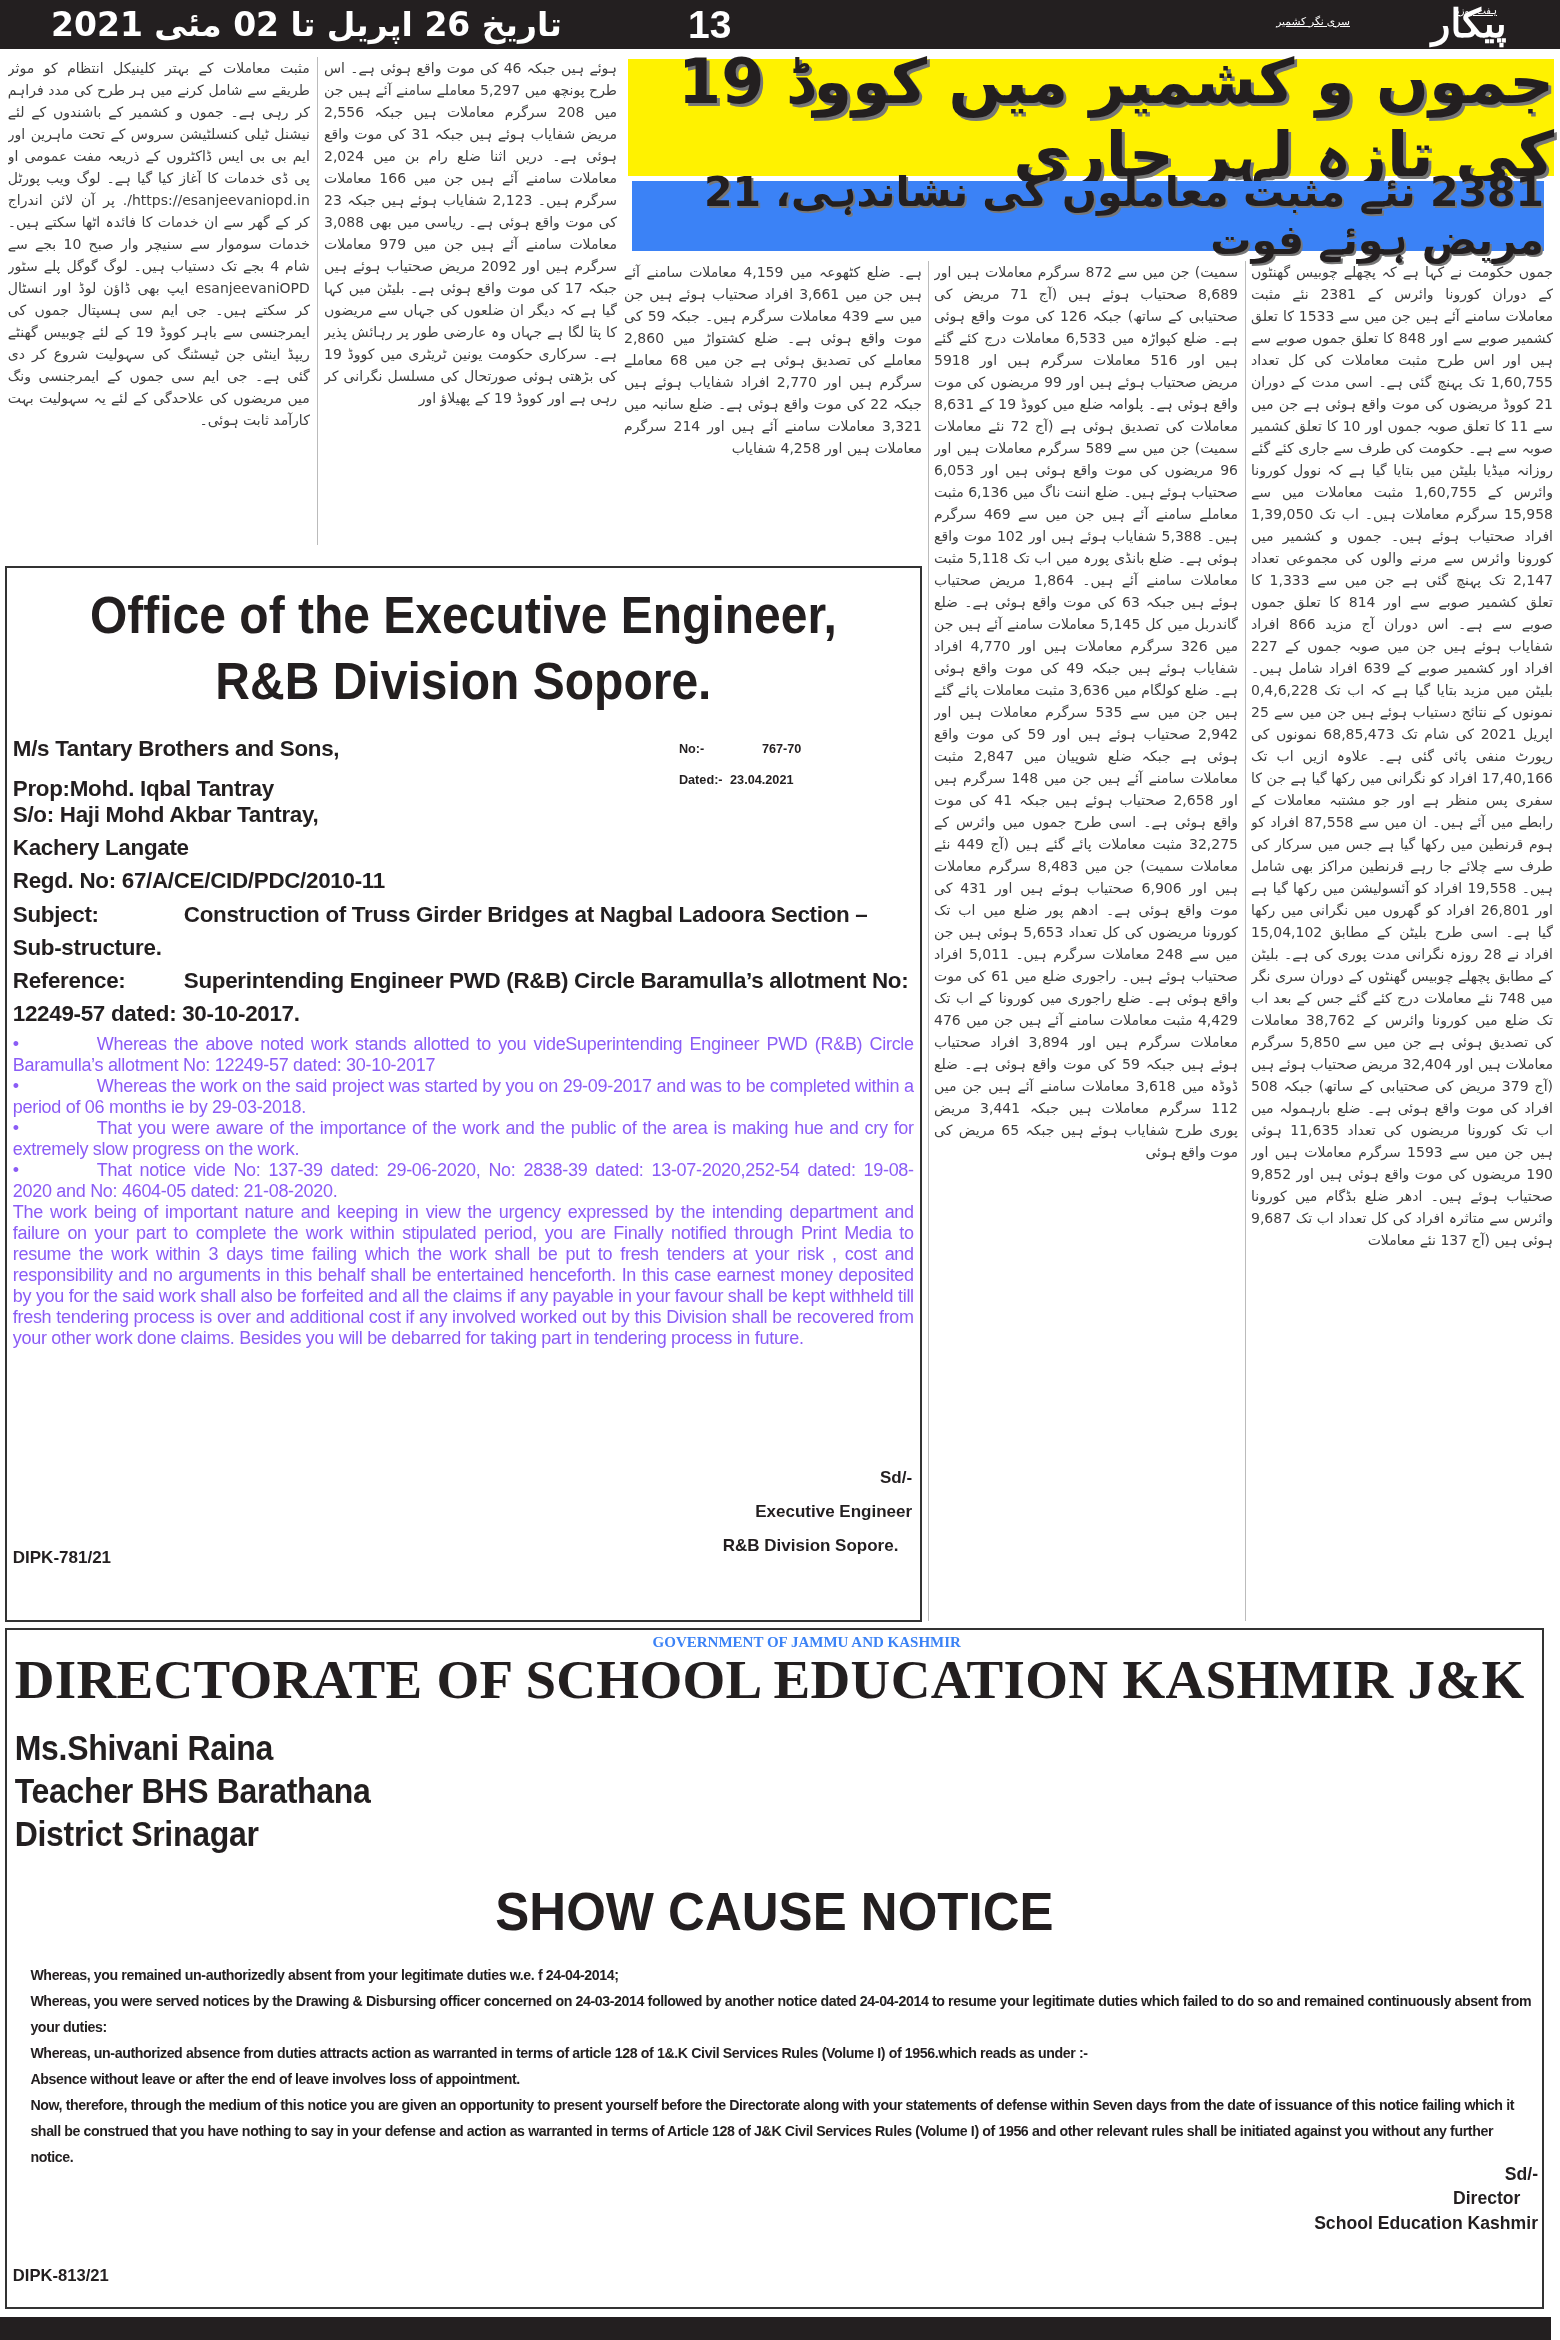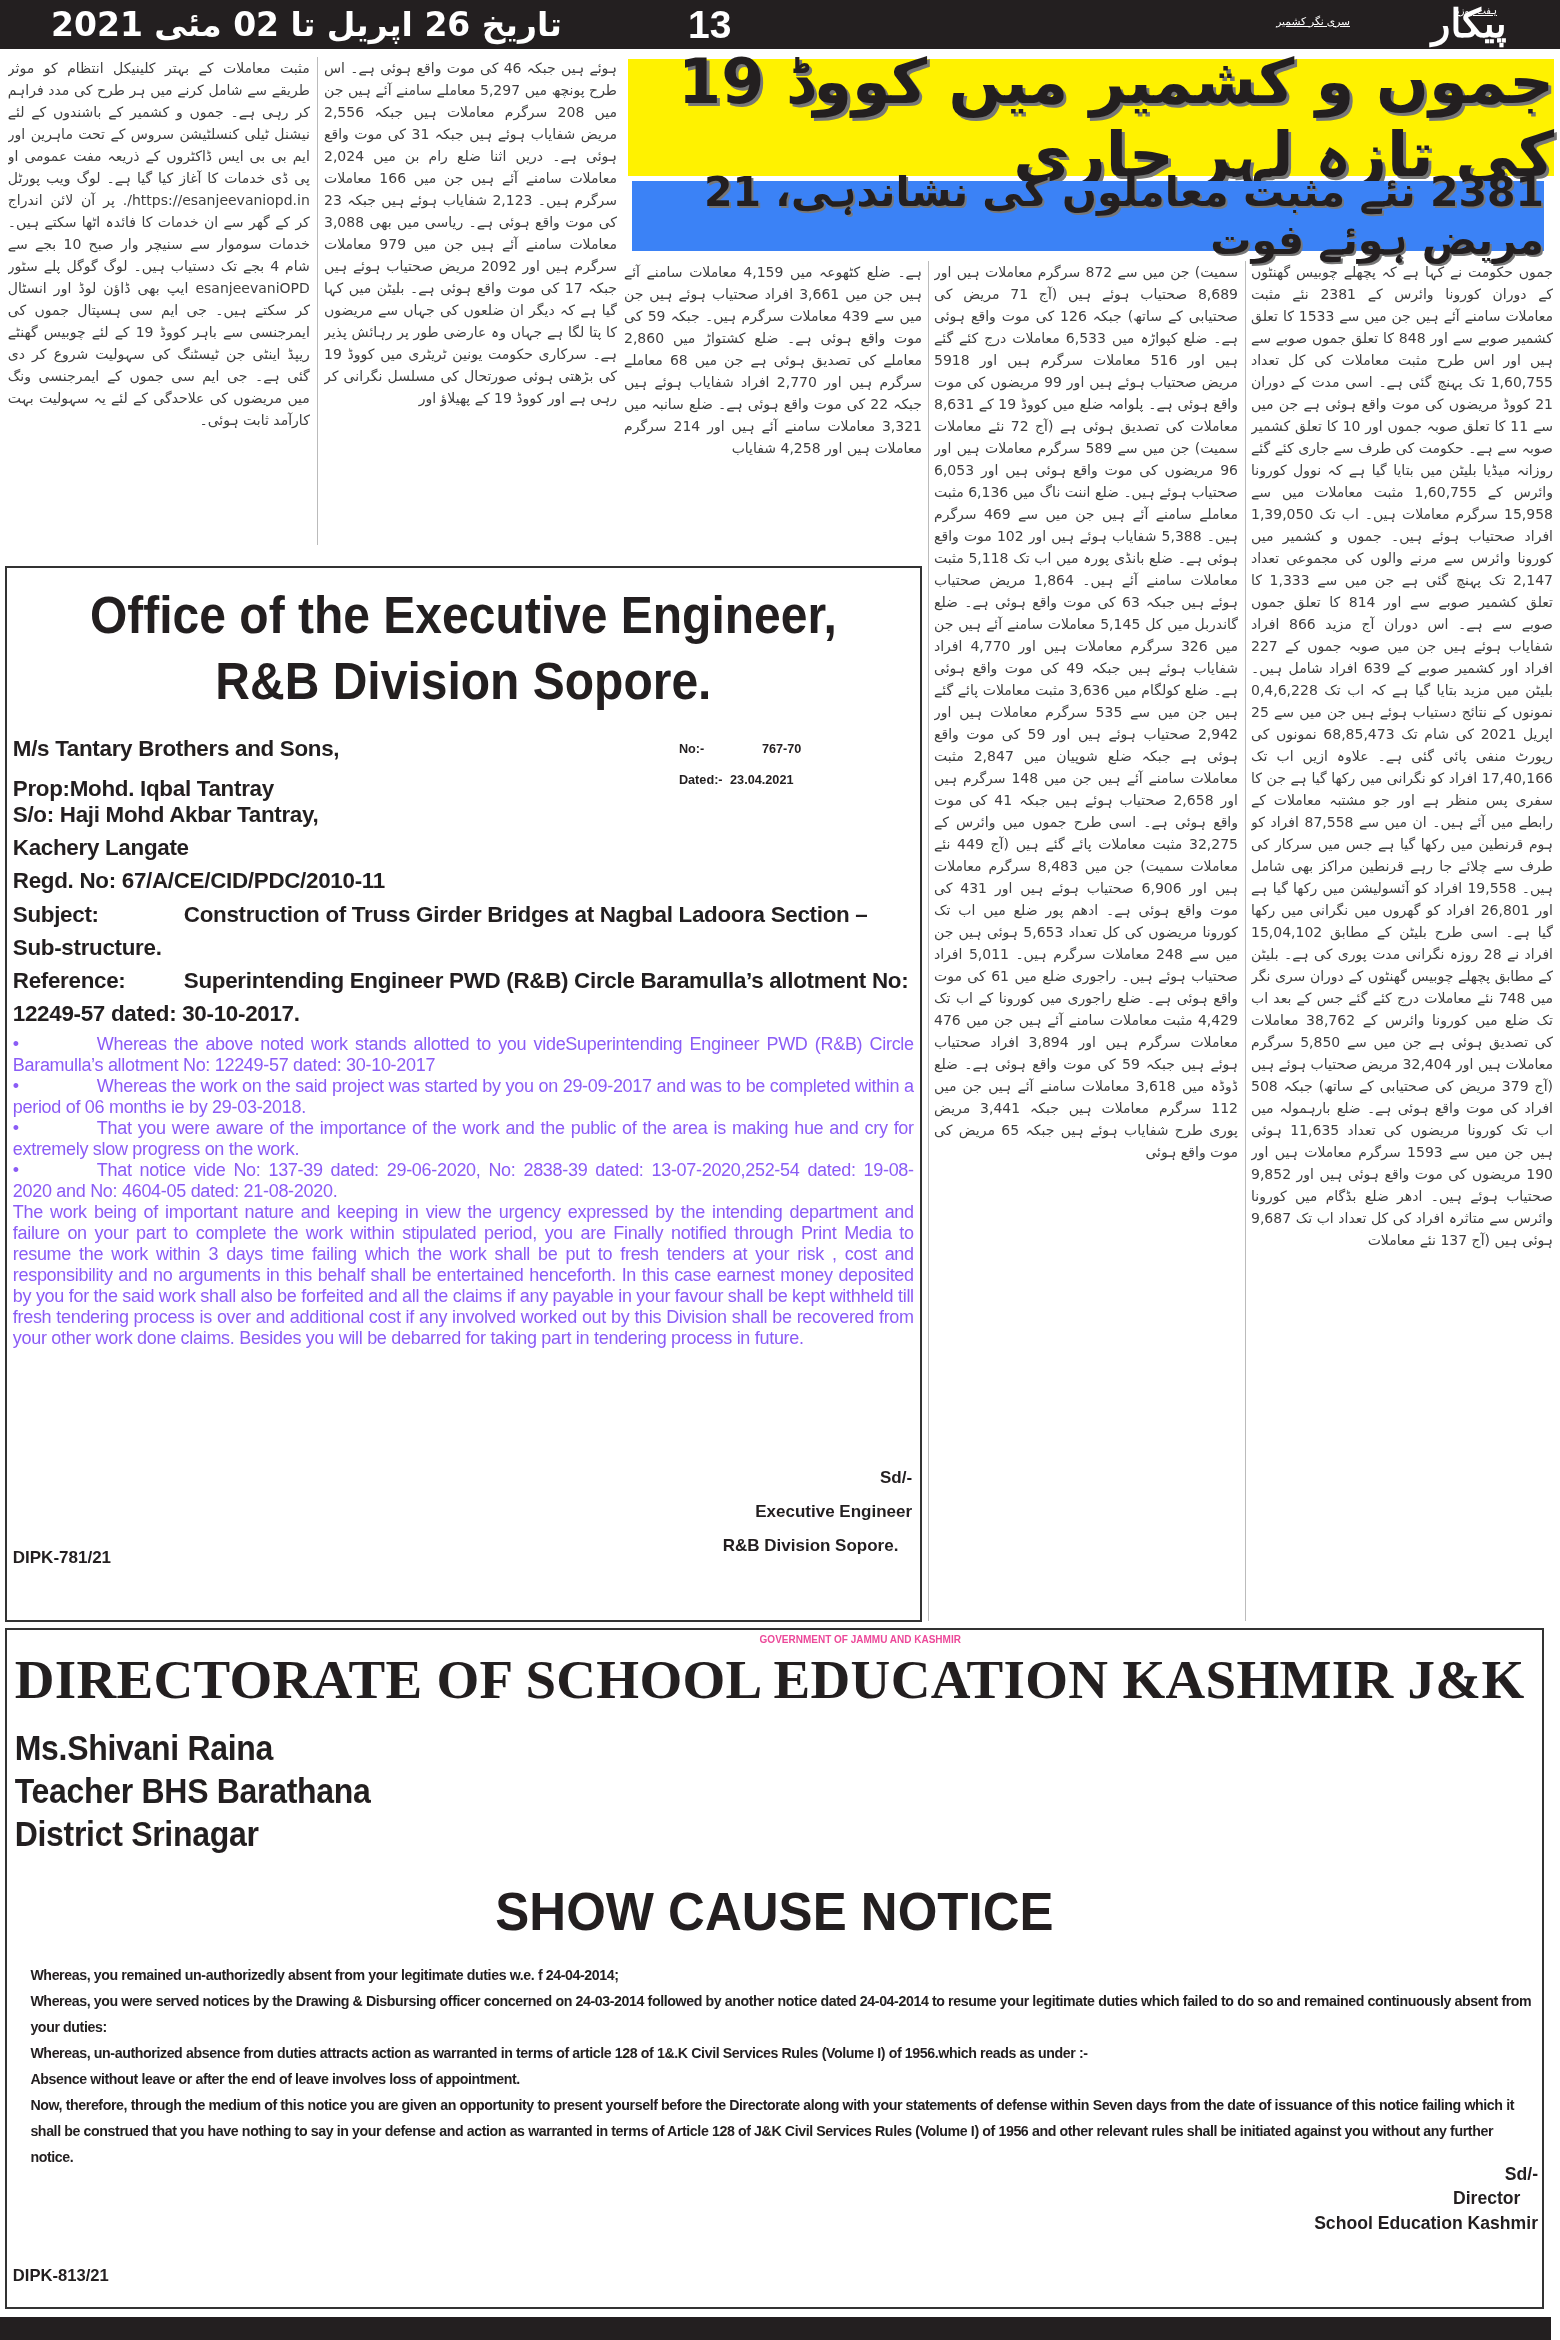--- a/index.html
+++ b/index.html
@@ -36,21 +36,21 @@
     .meta { position: absolute; left: 672px; font-family: "Liberation Sans", sans-serif; font-weight: bold; font-size: 12.7px; color: #231f20; }
     .meta .v { position: absolute; left: 83px; white-space: nowrap; }
     .ee-body { position: absolute; left: 5.9px; width: 901px; font-family: "Liberation Sans", sans-serif; font-weight: normal; font-size: 18px; line-height: 21px; color: #8b5cf6; text-align: justify; letter-spacing: -0.3px; }
     .ee-body p { margin: 0; }
     .ee-body .indent { display: inline-block; width: 78px; }
     .ee-sign { position: absolute; right: 7.8px; text-align: right; font-family: "Liberation Sans", sans-serif; font-weight: bold; font-size: 17px; line-height: 26px; color: #231f20; }
     .ee-dipk { position: absolute; left: 5.9px; top: 1026px; font-family: "Liberation Sans", sans-serif; font-weight: bold; font-size: 17px; color: #231f20; }
 
     
     .dir-box { position: absolute; left: 4.9px; top: 1628px; width: 1539px; height: 681px; border: 2px solid #333; background: #fff; }
-    .gov { position: absolute; right: 581px; top: 3.9px; font-family: Liberation Sans, sans-serif; font-weight: bold; font-size: 10px; color: #ec4899; }
+    .gov { position: absolute; right: 581px; top: 3.9px; font-family: Liberation Serif, serif; font-weight: bold; font-size: 15px; color: #3b82f6; }
     .dir-title { position: absolute; left: 7.8px; top: 19.5px; font-family: "Liberation Serif", serif; font-weight: bold; font-size: 55px; line-height: 59px; color: #231f20; letter-spacing: 0.3px; white-space: nowrap; }
     .to { position: absolute; left: 7.8px; font-family: "Liberation Sans", sans-serif; font-weight: bold; font-size: 32px; line-height: 37px; color: #231f20; letter-spacing: -0.3px; transform: scaleY(1.08); transform-origin: left top; }
     .scn { position: absolute; left: 0; width: 100%; top: 252px; text-align: center; font-family: "Liberation Sans", sans-serif; font-weight: bold; font-size: 51px; line-height: 59px; color: #231f20; transform: scaleY(1.05); }
     .dir-body { position: absolute; left: 5.9px; width: 1521px; font-family: "Liberation Sans", sans-serif; font-weight: bold; font-size: 14.2px; line-height: 26px; color: #231f20; letter-spacing: -0.4px; }
     .dir-body p { margin: 0; }
     .dir-body .pi { padding-left: 17.6px; }
     .dir-sign { position: absolute; right: 3.9px; text-align: right; font-family: "Liberation Sans", sans-serif; font-weight: bold; font-size: 17.6px; line-height: 24.4px; color: #231f20; }
     .dipk2 { position: absolute; left: 5.9px; top: 636px; font-family: "Liberation Sans", sans-serif; font-weight: bold; font-size: 16.6px; color: #231f20; }
 
     .footer-bar { position: absolute; left: 0; top: 2317px; width: 1551px; height: 23.4px; background: #231f20; }

